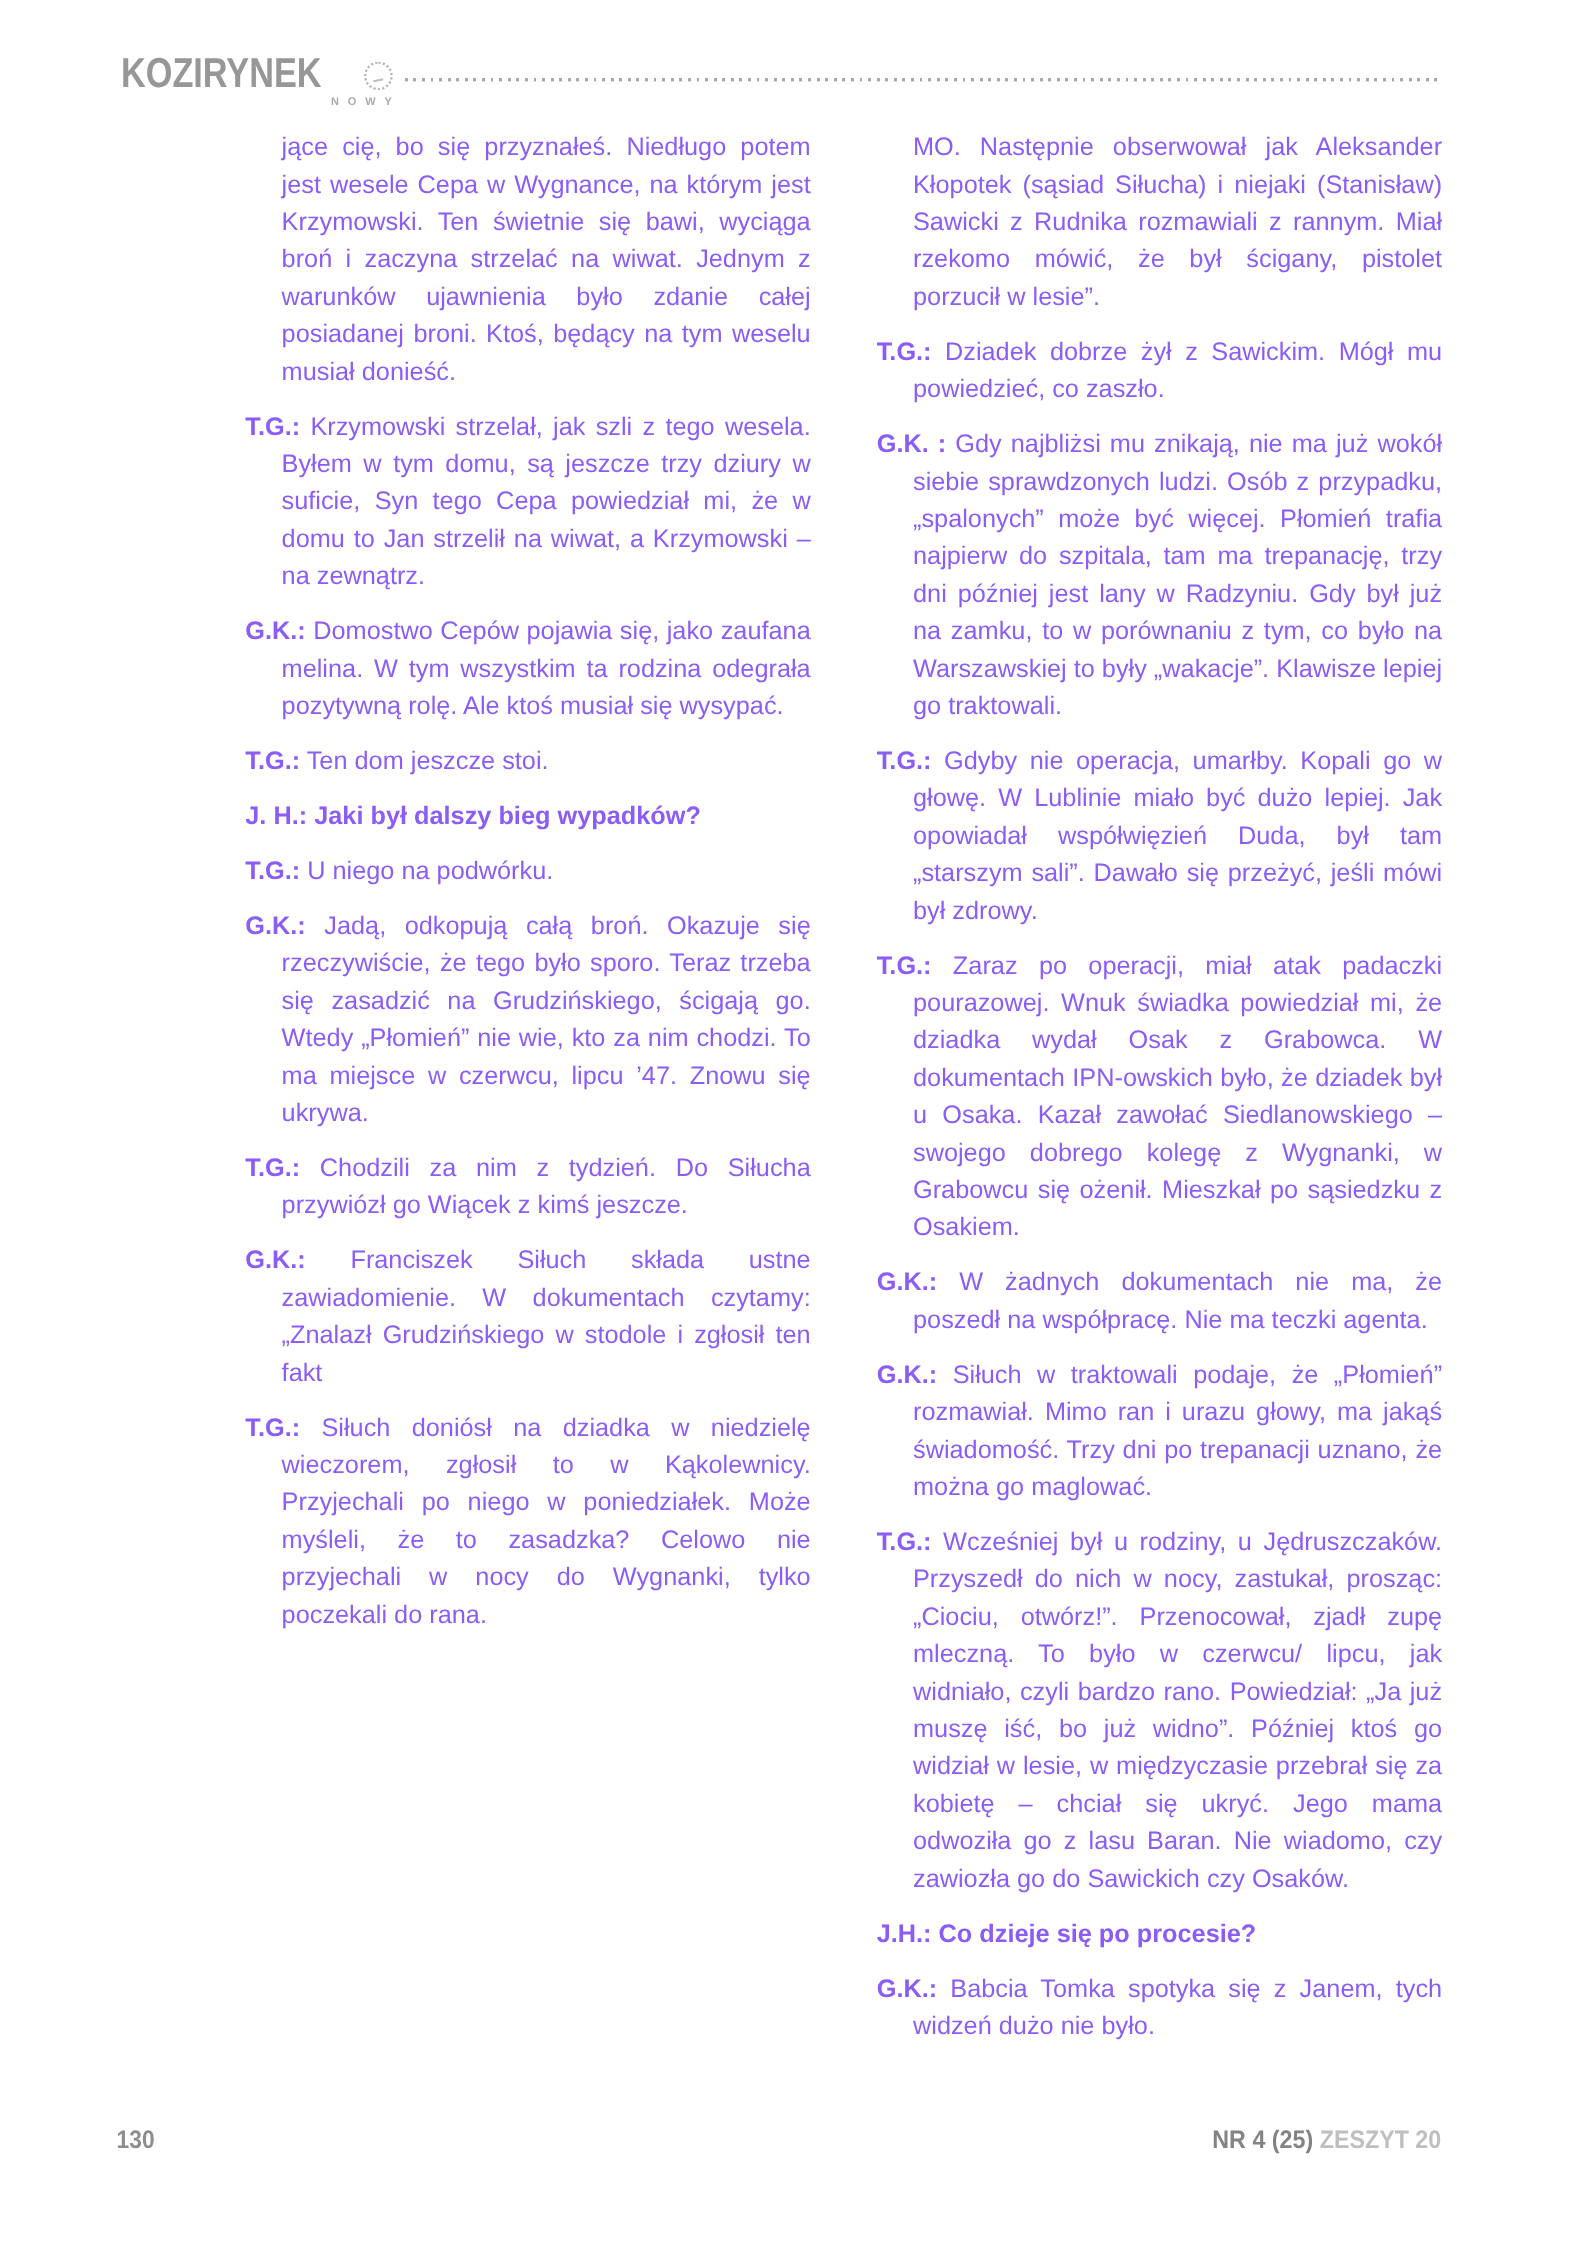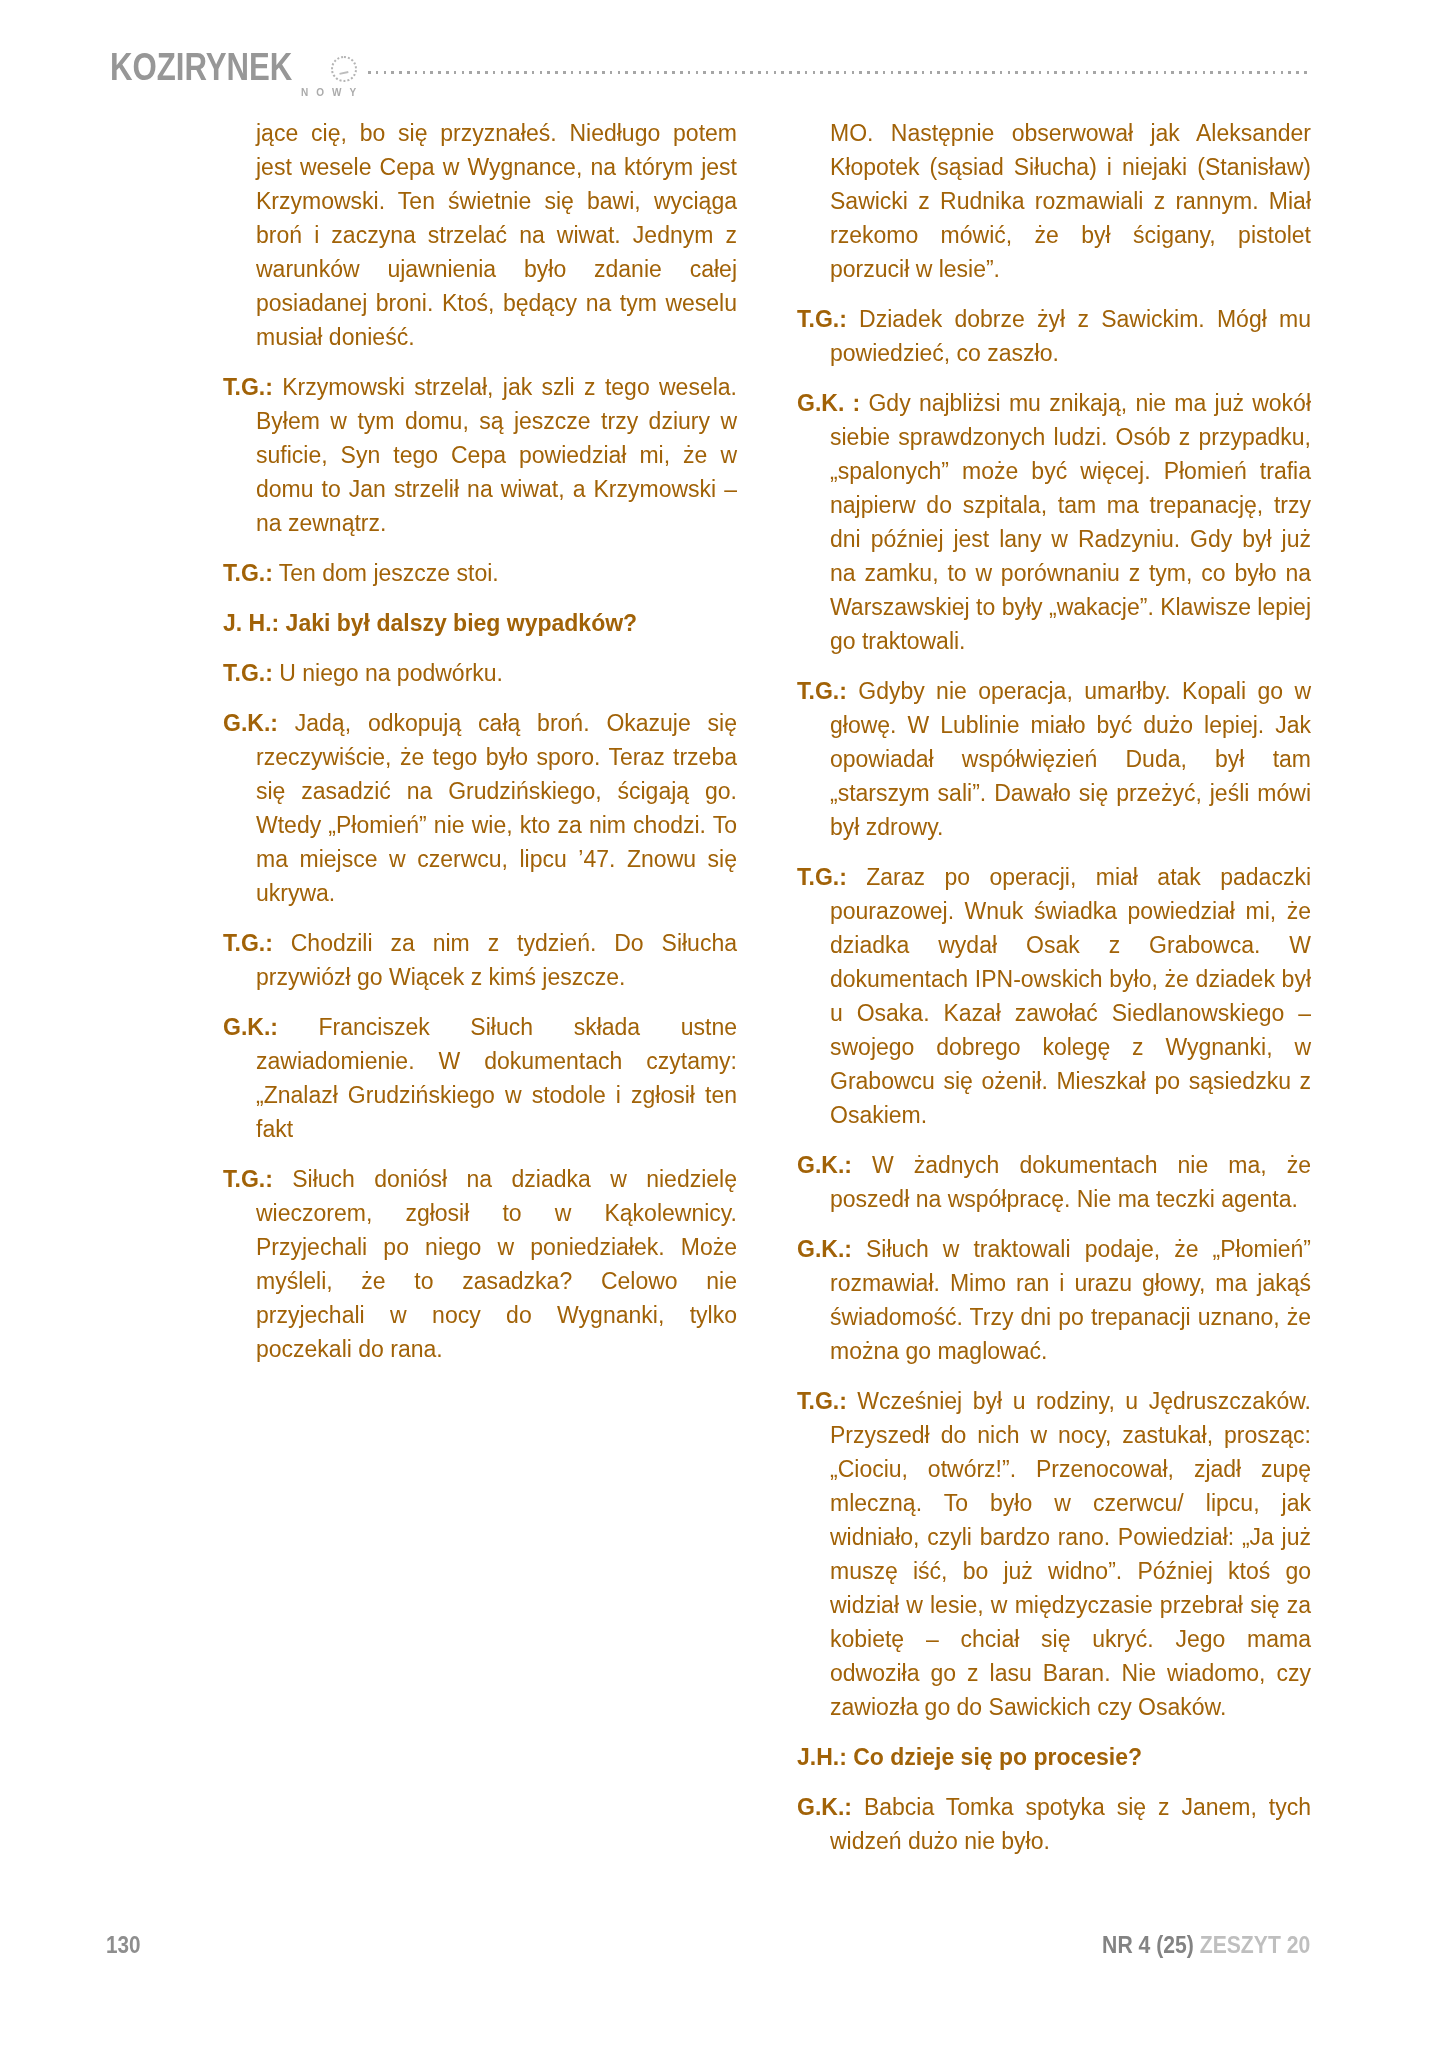--- a/index.html
+++ b/index.html
@@ -34,21 +34,21 @@
   }
   
   .col{position:absolute;top:116px;width:514px;}
   .col-1{left:223px;}
   .col-2{left:797px;}
   .col p{
     margin:0 0 16px 0;
     font-size:23px;line-height:34px;
     text-align:justify;
     text-indent:-33px;padding-left:33px;
-    color:#a16207;
+    color:#8b5cf6;
   }
   .col p.cont{text-indent:0;}
   .col p.q{font-weight:700;}
   .spk{font-weight:700;}
   
   .page-num{
     position:absolute;left:106px;top:1932px;
     font-size:23px;font-weight:800;color:#8e8e8e;letter-spacing:0;
     transform:scaleX(.9);transform-origin:left top;
   }
@@ -64,20 +64,21 @@
 <body>
 
 <div class="logo-text">KOZIRYNEK</div>
 <div class="logo-stamp"></div>
 <div class="logo-sub">NOWY</div>
 <div class="head-rule"></div>
 
 <div class="col col-1">
   <p class="cont"><b class="spk"></b><span>jące cię, bo się przyznałeś. Niedługo potem jest wesele Cepa w Wygnance, na którym jest Krzymowski. Ten świetnie się bawi, wyciąga broń i zaczyna strzelać na wiwat. Jednym z warunków ujawnienia było zdanie całej posiadanej broni. Ktoś, będący na tym weselu musiał donieść.</span></p>
   <p><b class="spk">T.G.:</b><span> Krzymowski strzelał, jak szli z tego wesela. Byłem w tym domu, są jeszcze trzy dziury w suficie, Syn tego Cepa powiedział mi, że w domu to Jan strzelił na wiwat, a Krzymowski – na zewnątrz.</span></p>
+  <p><b class="spk">G.K.:</b><span> Domostwo Cepów pojawia się, jako zaufana melina. W tym wszystkim ta rodzina odegrała pozytywną rolę. Ale ktoś musiał się wysypać.</span></p>
   <p><b class="spk">T.G.:</b><span> Ten dom jeszcze stoi.</span></p>
   <p class="q"><b class="spk">J. H.:</b><span> Jaki był dalszy bieg wypadków?</span></p>
   <p><b class="spk">T.G.:</b><span> U niego na podwórku.</span></p>
   <p><b class="spk">G.K.:</b><span> Jadą, odkopują całą broń. Okazuje się rzeczywiście, że tego było sporo. Teraz trzeba się zasadzić na Grudzińskiego, ścigają go. Wtedy „Płomień” nie wie, kto za nim chodzi. To ma miejsce w czerwcu, lipcu ’47. Znowu się ukrywa.</span></p>
   <p><b class="spk">T.G.:</b><span> Chodzili za nim z tydzień. Do Siłucha przywiózł go Wiącek z kimś jeszcze.</span></p>
   <p><b class="spk">G.K.:</b><span> Franciszek Siłuch składa ustne zawiadomienie.  W dokumentach czytamy: „Znalazł Grudzińskiego w stodole i zgłosił ten fakt</span></p>
   <p><b class="spk">T.G.:</b><span> Siłuch doniósł na dziadka w niedzielę wieczorem, zgłosił to w Kąkolewnicy. Przyjechali po niego w poniedziałek. Może myśleli, że to zasadzka? Celowo nie przyjechali w nocy do Wygnanki, tylko poczekali do rana.</span></p>
 </div>
 
 <div class="col col-2">

